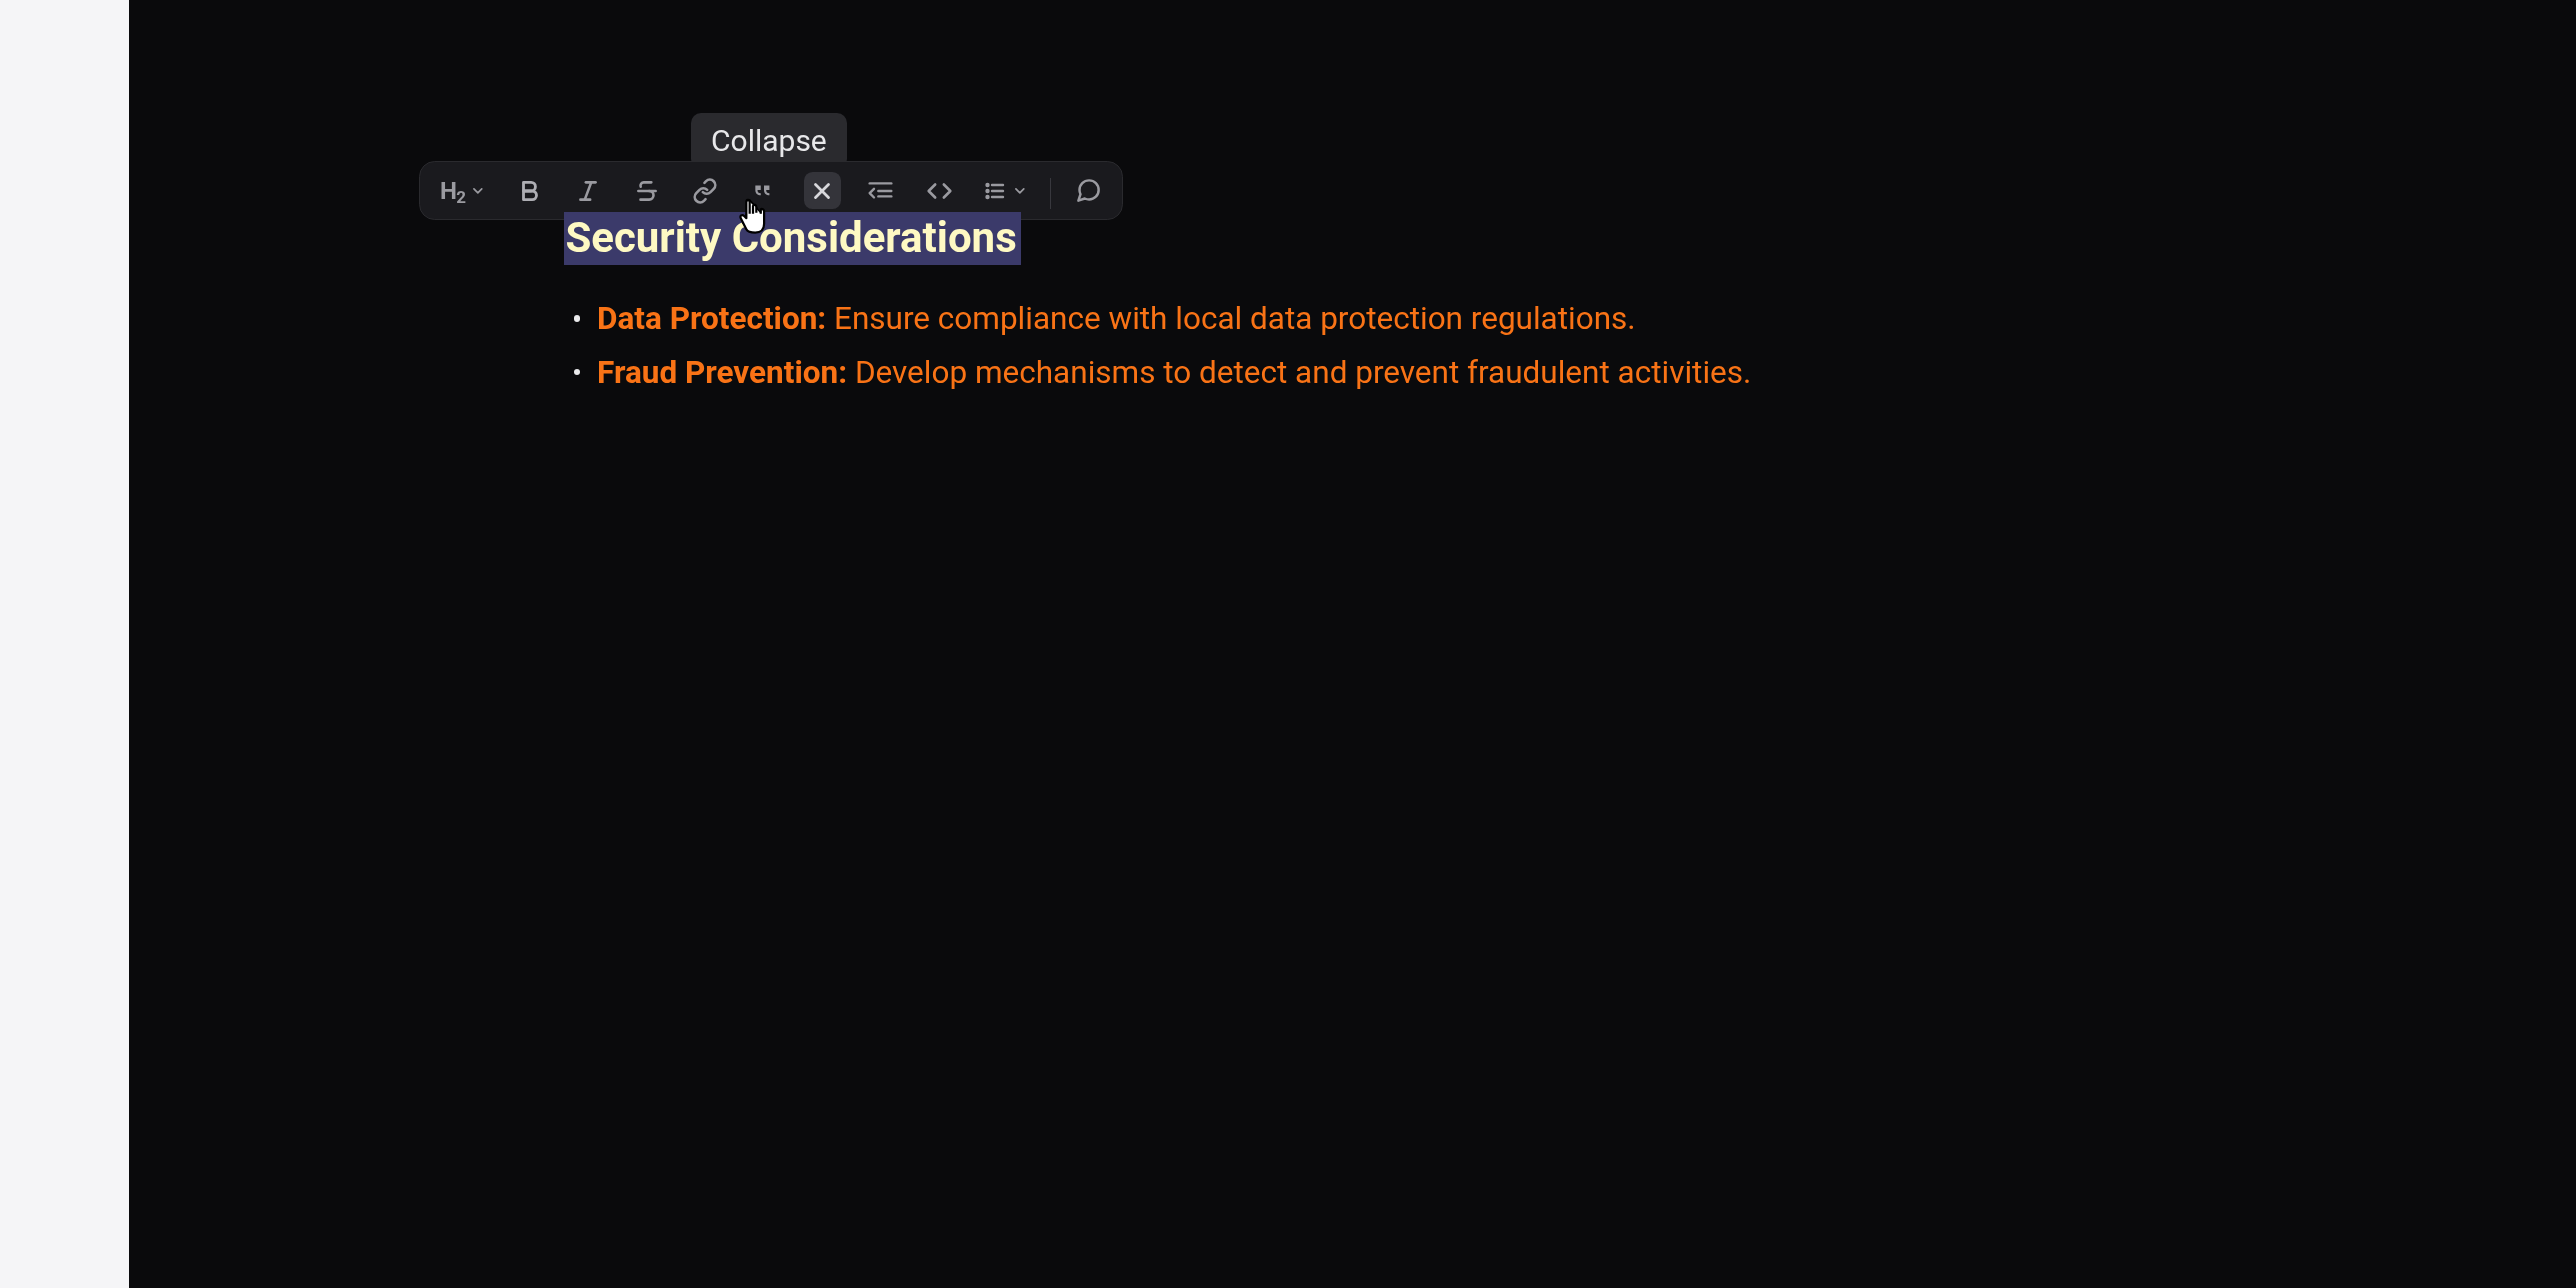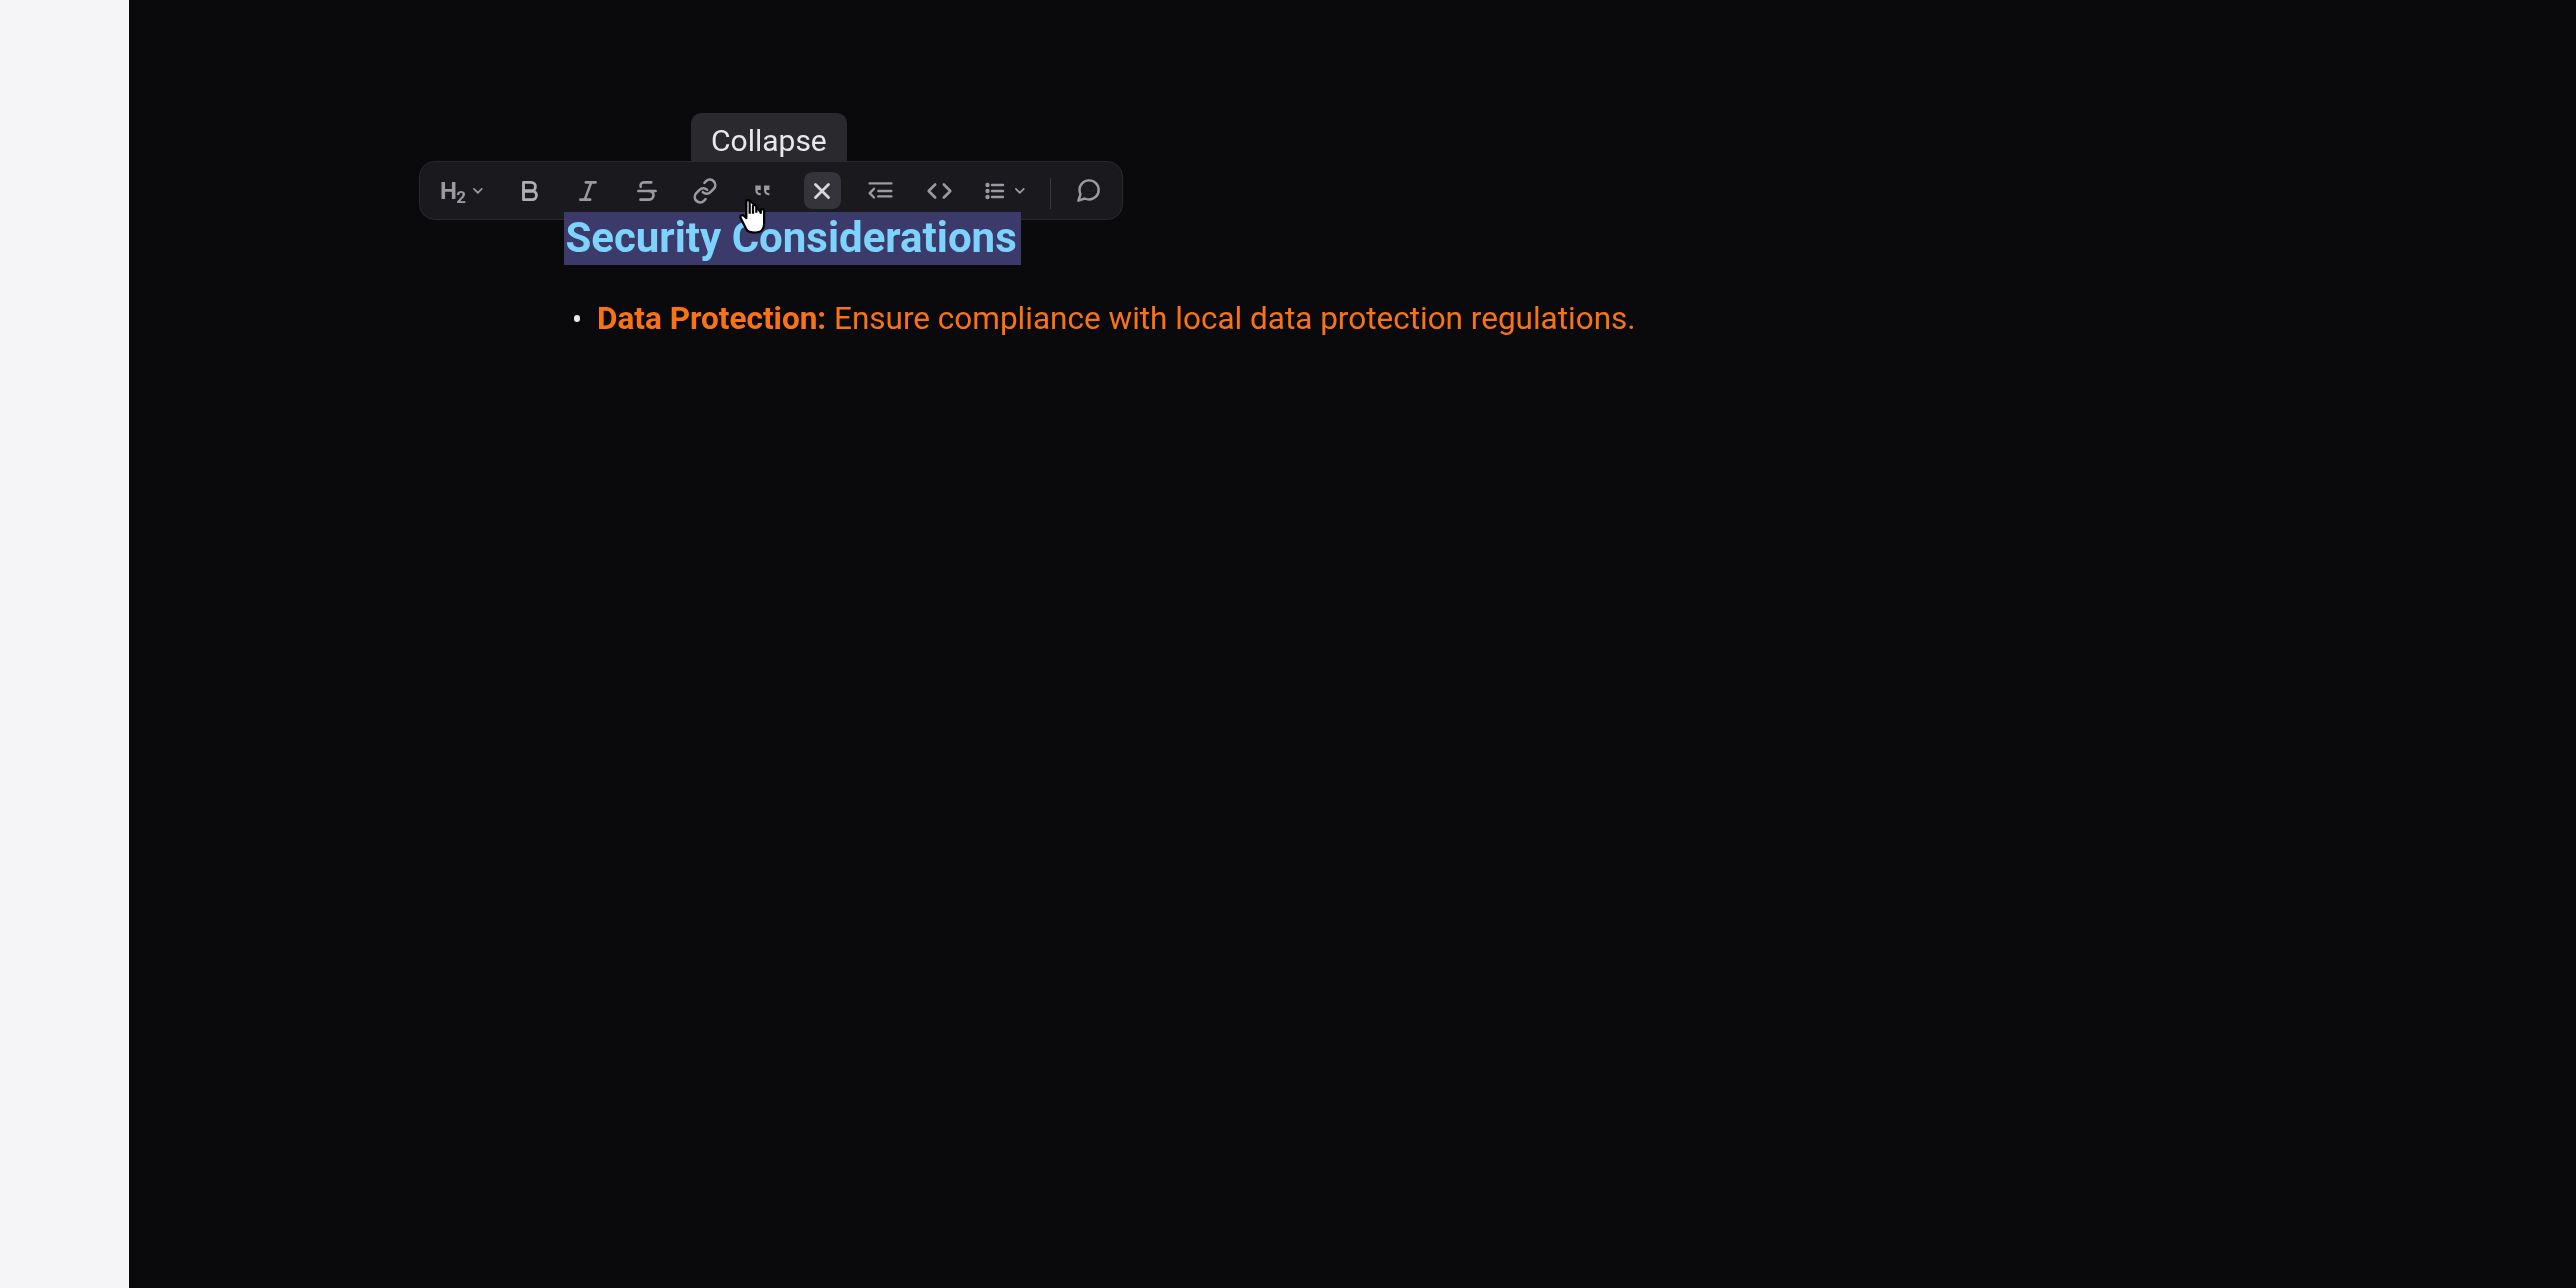--- a/index.html
+++ b/index.html
@@ -70,21 +70,21 @@
     .doc {
       position: absolute;
       left: 435px; top: 215px;
       right: 0;
       color: #f0f0f2;
     }
     .doc h2 {
       display: inline;
       font-size: 42px;
       font-weight: 700;
-      color: #7dd3fc;
+      color: #fef9c3;
       background: #3b3a6a;
       padding: 1.4px 4.3px 2.9px 1.4px;
       line-height: 1.1;
     }
     .doc ul {
       margin-top: 37px;
       list-style: none;
       font-size: 31.5px;
       line-height: 1.34;
     }
@@ -209,20 +209,21 @@
             <path d="M21 11.5a8.38 8.38 0 0 1-8.5 8.5 8.5 8.5 0 0 1-3.8-.9L3 21l1.9-5.7A8.38 8.38 0 0 1 4 11.5 8.5 8.5 0 0 1 12.5 3 8.38 8.38 0 0 1 21 11.5z"></path>
           </svg>
       </div>
 
     </div>
 
     <div class="doc">
       <h2>Security Considerations</h2>
       <ul>
         <li><span class="b">Data Protection:</span><span> Ensure compliance with local data protection regulations.</span></li>
+        <li style="white-space:normal;max-width:2004px;"><span class="b">Fraud Prevention:</span><span> Develop mechanisms to detect and prevent fraudulent activities.</span></li>
       </ul>
     </div>
 
     <svg class="cursor" width="36" height="40" viewBox="0 0 32 36">
       <path d="M13 4 L13 20 L10 17 L7 24 L11 26 L14 19 L18 23 Z" fill="#ffffff" stroke="#000000" stroke-width="2" stroke-linejoin="round"></path>
       <path d="M13 4 L13 20 M13 4 C13 4 22 13 22 16 C22 16 19 15 18 15 L18 23 L14 19" fill="#ffffff" stroke="#000000" stroke-width="2" stroke-linejoin="round"></path>
       <g fill="#ffffff" stroke="#000000" stroke-width="2" stroke-linejoin="round">
         <path d="M12 4 C12 4 10 2 10 6 L10 20 L8 18 C6 16 4 18 5 20 L10 30 C11 32 14 33 18 33 C23 33 26 30 26 25 L26 14 C26 12 24 11 23 12 L23 16 M19 15 L19 10 C19 8 17 7 16 9 L16 16 M13 16 L13 5 C13 3 11 3 11 5"></path>
       </g>
     </svg>

